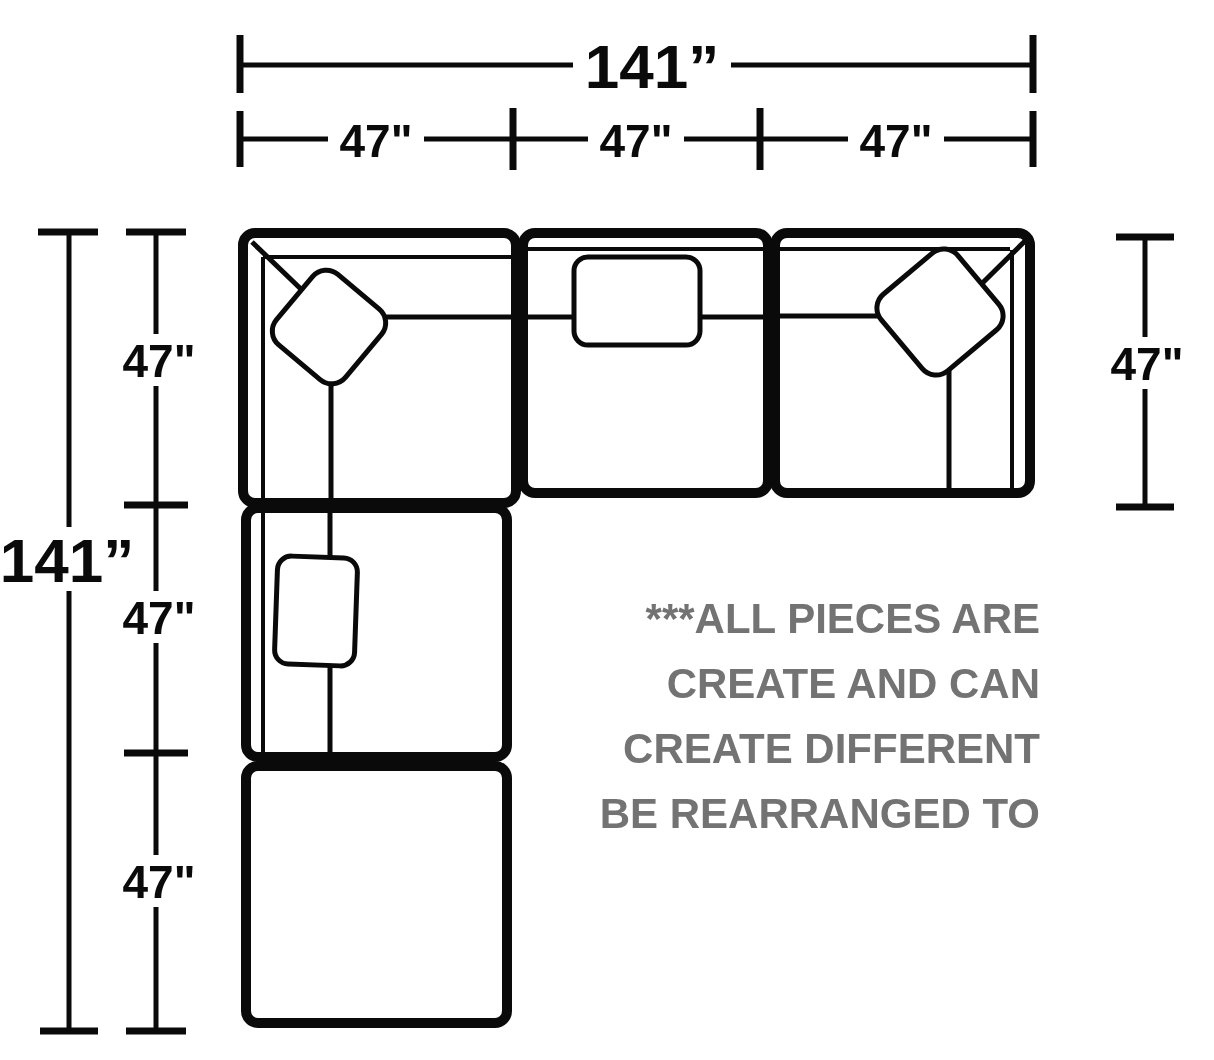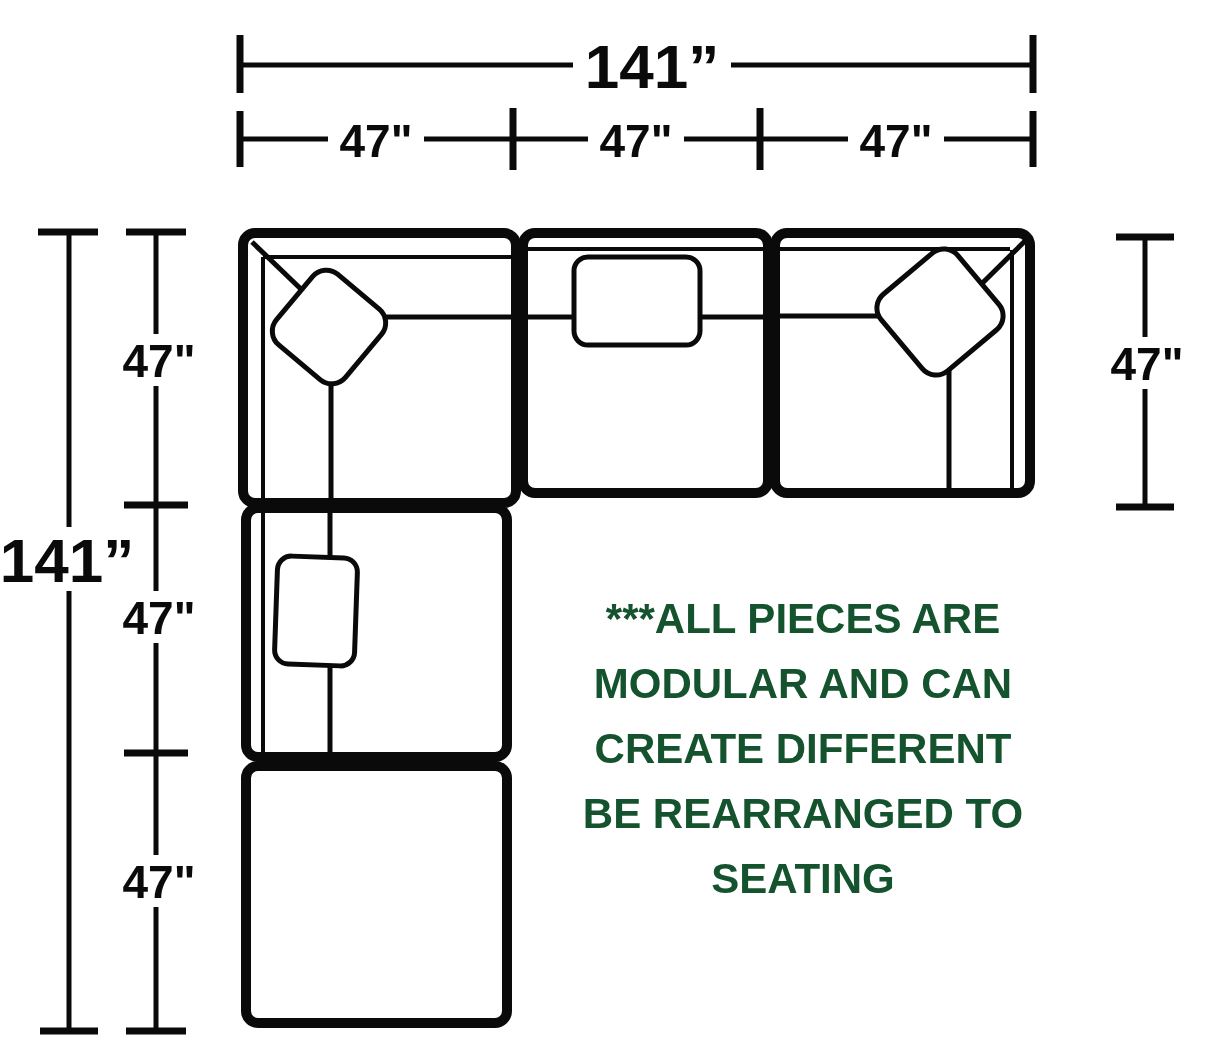--- a/index.html
+++ b/index.html
@@ -12,25 +12,25 @@
   }
   .canvas svg{position:absolute;left:0;top:0;}
   .dim-text{
     font-family:"Liberation Sans", sans-serif;
     font-weight:bold;
     fill:#0a0a0a;
   }
   .note{
     position:absolute;
     left:566px;top:586px;width:474px;
-    text-align:center;
+    text-align:right;
     font-weight:bold;
     font-size:42px;
     line-height:65px;
-    color:#14532d;
+    color:#737373;
     letter-spacing:0px;
     white-space:nowrap;
   }
 </style>
 </head>
 <body>
 
 <div class="canvas">
 
   <svg width="1214" height="1060" viewBox="0 0 1214 1060">
@@ -121,19 +121,18 @@
       <rect x="890" y="262" width="100" height="100" rx="18" fill="#ffffff" stroke="#0a0a0a" stroke-width="5" transform="rotate(-40 940 312)"></rect>
 
       <line x1="263" y1="506" x2="263" y2="758" stroke="#0a0a0a" stroke-width="4"></line>
       <line x1="330" y1="506" x2="330" y2="758" stroke="#0a0a0a" stroke-width="5"></line>
       <rect x="276" y="557" width="80" height="108" rx="14" fill="#ffffff" stroke="#0a0a0a" stroke-width="5" transform="rotate(2 316 611)"></rect>
     </g>
   </svg>
 
   <div class="note">
     <div>***ALL PIECES ARE</div>
-    <div>MODULAR AND CAN</div>
+    <div>CREATE AND CAN</div>
     <div>CREATE DIFFERENT</div>
     <div>BE REARRANGED TO</div>
-    <div>SEATING</div>
   </div>
 
 </div>
 
 </body></html>

